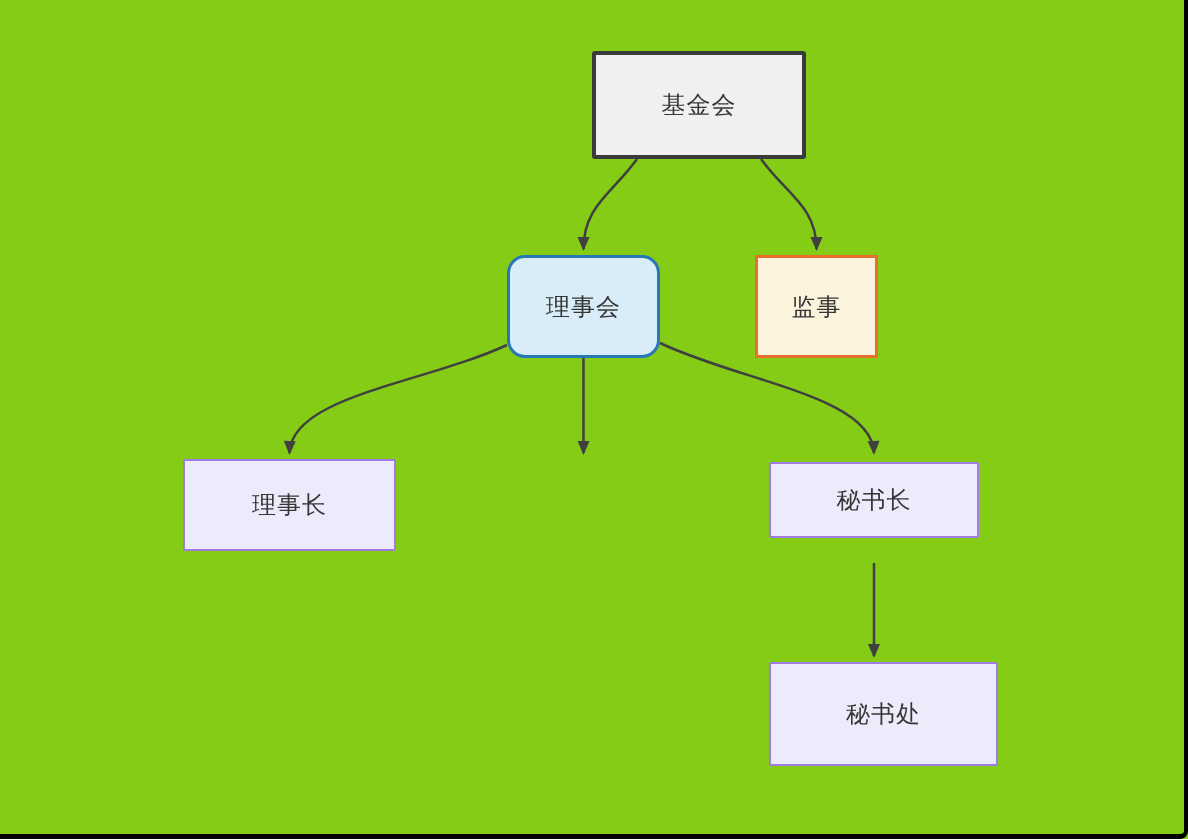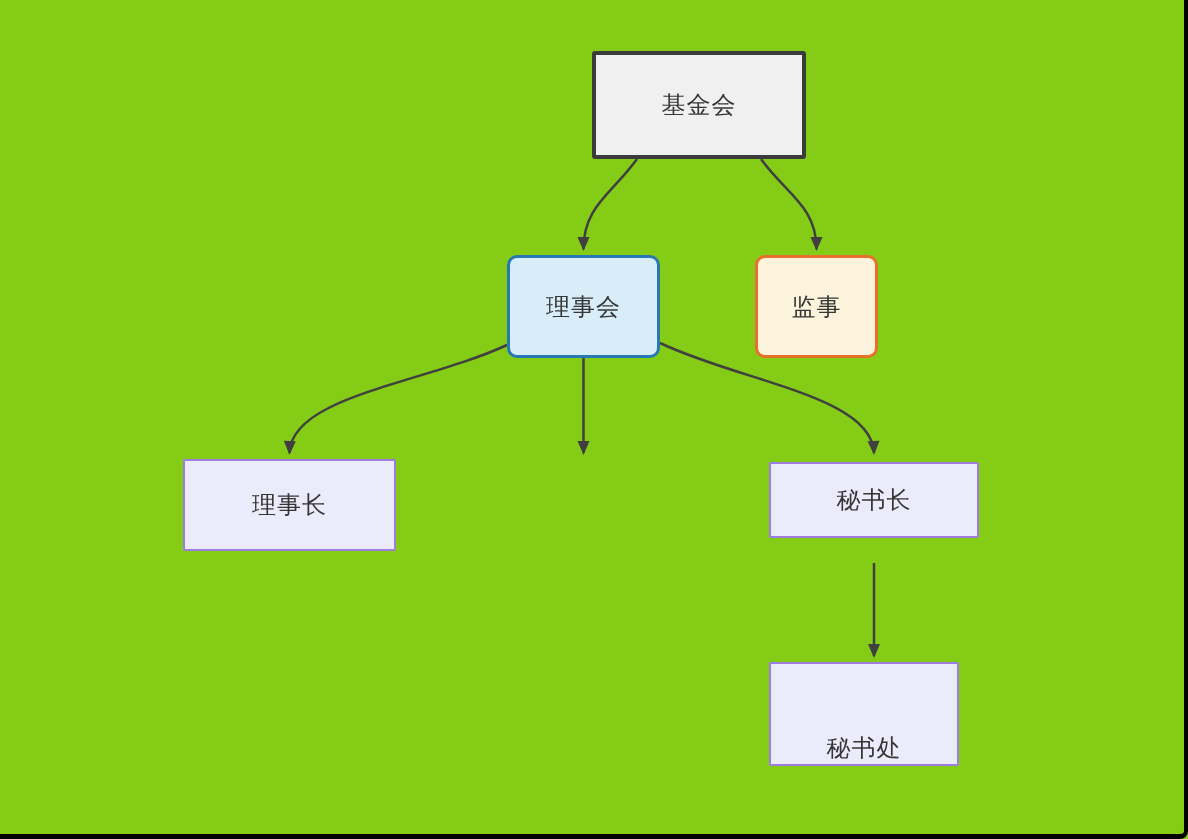--- a/index.html
+++ b/index.html
@@ -45,37 +45,37 @@
   .n-foundation {
     left: 592px; top: 51px; width: 214px; height: 108px;
     background: #f0f0f0;
     border: 4px solid #3b3b3b;
     border-radius: 3px;
   }
   .n-board {
     left: 507px; top: 255px; width: 153px; height: 103px;
     background: #d9edf8;
     border: 3px solid #2878b5;
-    border-radius: 10px;
+    border-radius: 18px;
   }
   .n-supervisor {
     left: 755px; top: 255px; width: 123px; height: 103px;
     background: #fcf3dc;
     border: 3px solid #e8702a;
-    border-radius: 10px;
+    border-radius: 0;
   }
   .purple {
     background: #ecebfb;
     border: 2px solid #9e7ce0;
     border-radius: 2px;
   }
   .n-chairman      { left: 183px; top: 459px; width: 213px; height: 92px; }
   .n-director      { left: 493px; top: 459px; width: 180px; height: 104px; }
   .n-secgen        { left: 769px; top: 462px; width: 210px; height: 76px; }
-  .n-secretariat   { left: 769px; top: 662px; width: 190px; height: 104px; align-items: flex-end; }
+  .n-secretariat   { left: 769px; top: 662px; width: 229px; height: 104px; }
 </style>
 </head>
 <body>
 
 <div class="canvas">
 
   <svg class="edges" width="1188" height="839" viewBox="0 0 1188 839" xmlns="http://www.w3.org/2000/svg">
     <defs>
       <marker id="arrow" markerUnits="userSpaceOnUse" markerWidth="16" markerHeight="14" viewBox="0 0 16 14" refX="13" refY="7" orient="auto">
         <path d="M1,1 L15,7 L1,13 Z" fill="#404040"></path>

